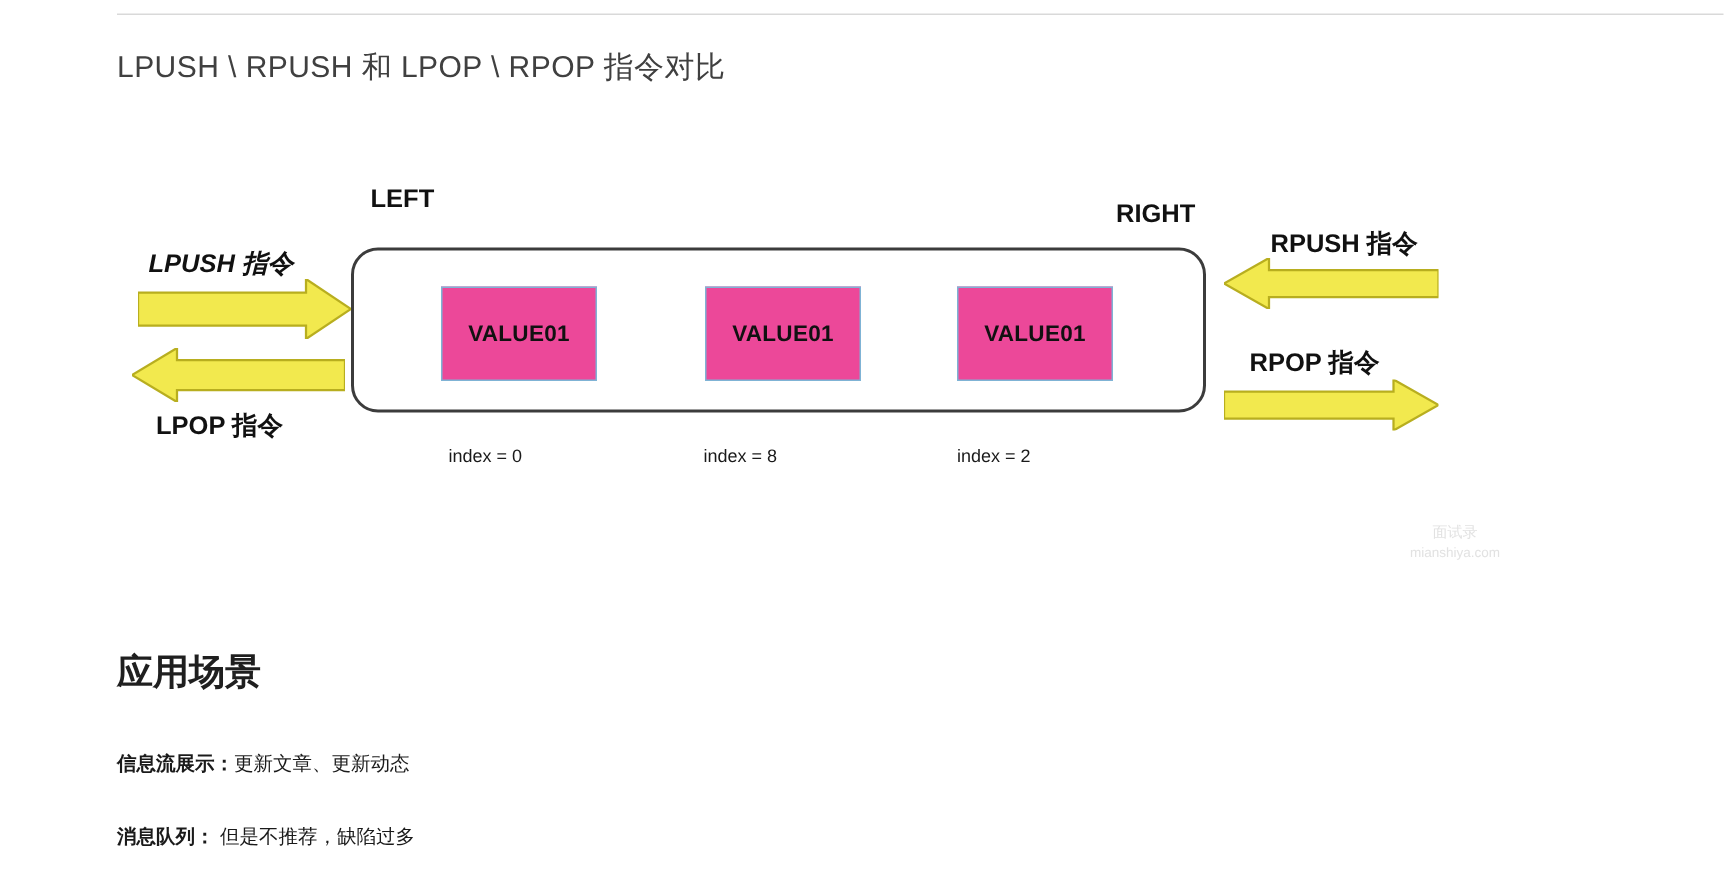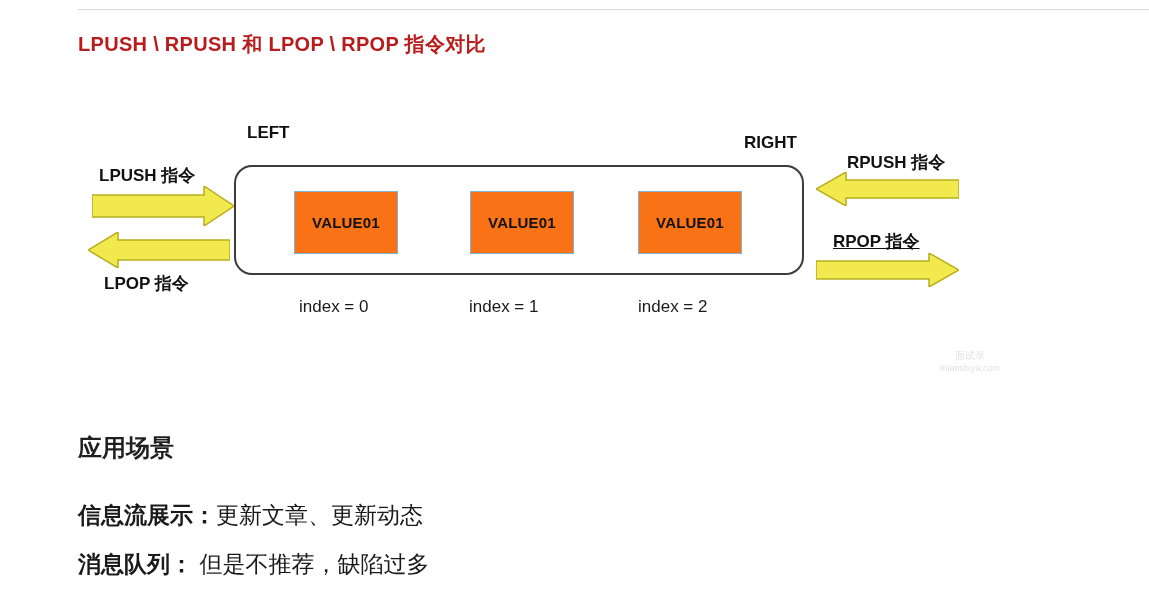--- a/index.html
+++ b/index.html
@@ -21,23 +21,23 @@
     top: 9px;
     width: 1071px;
     height: 1px;
     background: #d9d9d9;
   }
   .heading-main {
     position: absolute;
     left: 78px;
     top: 31px;
     font-size: 20px;
-    font-weight: bold;
+    font-weight: normal;
     letter-spacing: 0.3px;
-    color: #b91c1c;
+    color: #404040;
     white-space: nowrap;
   }
   
   .diagram {
     position: absolute;
     left: 0;
     top: 0;
     width: 992px;
     height: 400px;
   }
@@ -67,63 +67,63 @@
     border: 2px solid #3c3c3c;
     border-radius: 18px;
     box-sizing: border-box;
     background: #fff;
   }
   .value-cell {
     position: absolute;
     top: 191px;
     width: 104px;
     height: 63px;
-    background: #f97316;
+    background: #ec4899;
     border: 1px solid #7fb3d5;
     box-sizing: border-box;
     display: flex;
     align-items: center;
     justify-content: center;
     font-size: 15px;
     font-weight: bold;
     color: #111;
     letter-spacing: 0.2px;
   }
   .cell-0 { left: 294px; }
   .cell-1 { left: 470px; }
   .cell-2 { left: 638px; }
 
   .index-label {
     position: absolute;
     top: 297px;
-    font-size: 17px;
+    font-size: 12px;
     color: #1a1a1a;
     white-space: nowrap;
   }
   .idx-0 { left: 299px; }
   .idx-1 { left: 469px; }
   .idx-2 { left: 638px; }
 
   
   .arrow {
     position: absolute;
   }
   .arrow svg { display: block; }
 
   .cmd-label {
     position: absolute;
     font-size: 17px;
     font-weight: bold;
     color: #111;
     white-space: nowrap;
   }
-  .lbl-lpush { left: 99px; top: 164px; }
+  .lbl-lpush { left: 99px; top: 164px; font-style: italic; }
   .lbl-lpop  { left: 104px; top: 272px; }
   .lbl-rpush { left: 847px; top: 151px; }
-  .lbl-rpop  { left: 833px; top: 230px; text-decoration: underline; }
+  .lbl-rpop  { left: 833px; top: 230px; }
 
   .watermark {
     position: absolute;
     left: 930px;
     top: 310px;
     width: 80px;
     text-align: center;
     color: #e2e2e2;
     font-size: 9px;
     line-height: 12px;
@@ -136,21 +136,21 @@
     position: absolute;
     left: 78px;
     top: 432px;
     font-size: 24px;
     font-weight: bold;
     color: #1f1f1f;
   }
   .para {
     position: absolute;
     left: 78px;
-    font-size: 23px;
+    font-size: 13px;
     color: #1a1a1a;
     white-space: nowrap;
   }
   .para-1 { top: 500px; }
   .para-2 { top: 549px; }
   .para b { font-weight: bold; }
 </style>
 </head>
 <body>
 
@@ -163,21 +163,21 @@
   <div class="label-left">LEFT</div>
   <div class="label-right">RIGHT</div>
 
   <div class="list-box"></div>
 
   <div class="value-cell cell-0">VALUE01</div>
   <div class="value-cell cell-1">VALUE01</div>
   <div class="value-cell cell-2">VALUE01</div>
 
   <div class="index-label idx-0">index = 0</div>
-  <div class="index-label idx-1">index = 1</div>
+  <div class="index-label idx-1">index = 8</div>
   <div class="index-label idx-2">index = 2</div>
 
   <div class="arrow" style="left:92px; top:186px;">
     <svg width="142" height="40" viewBox="0 0 142 40">
       <polygon points="0,9 112,9 112,0 142,20 112,40 112,31 0,31" fill="#f2e94e" stroke="#b8ae1f" stroke-width="1.5" stroke-linejoin="miter"></polygon>
     </svg>
   </div>
 
   <div class="arrow" style="left:88px; top:232px;">
     <svg width="142" height="36" viewBox="0 0 142 36">

